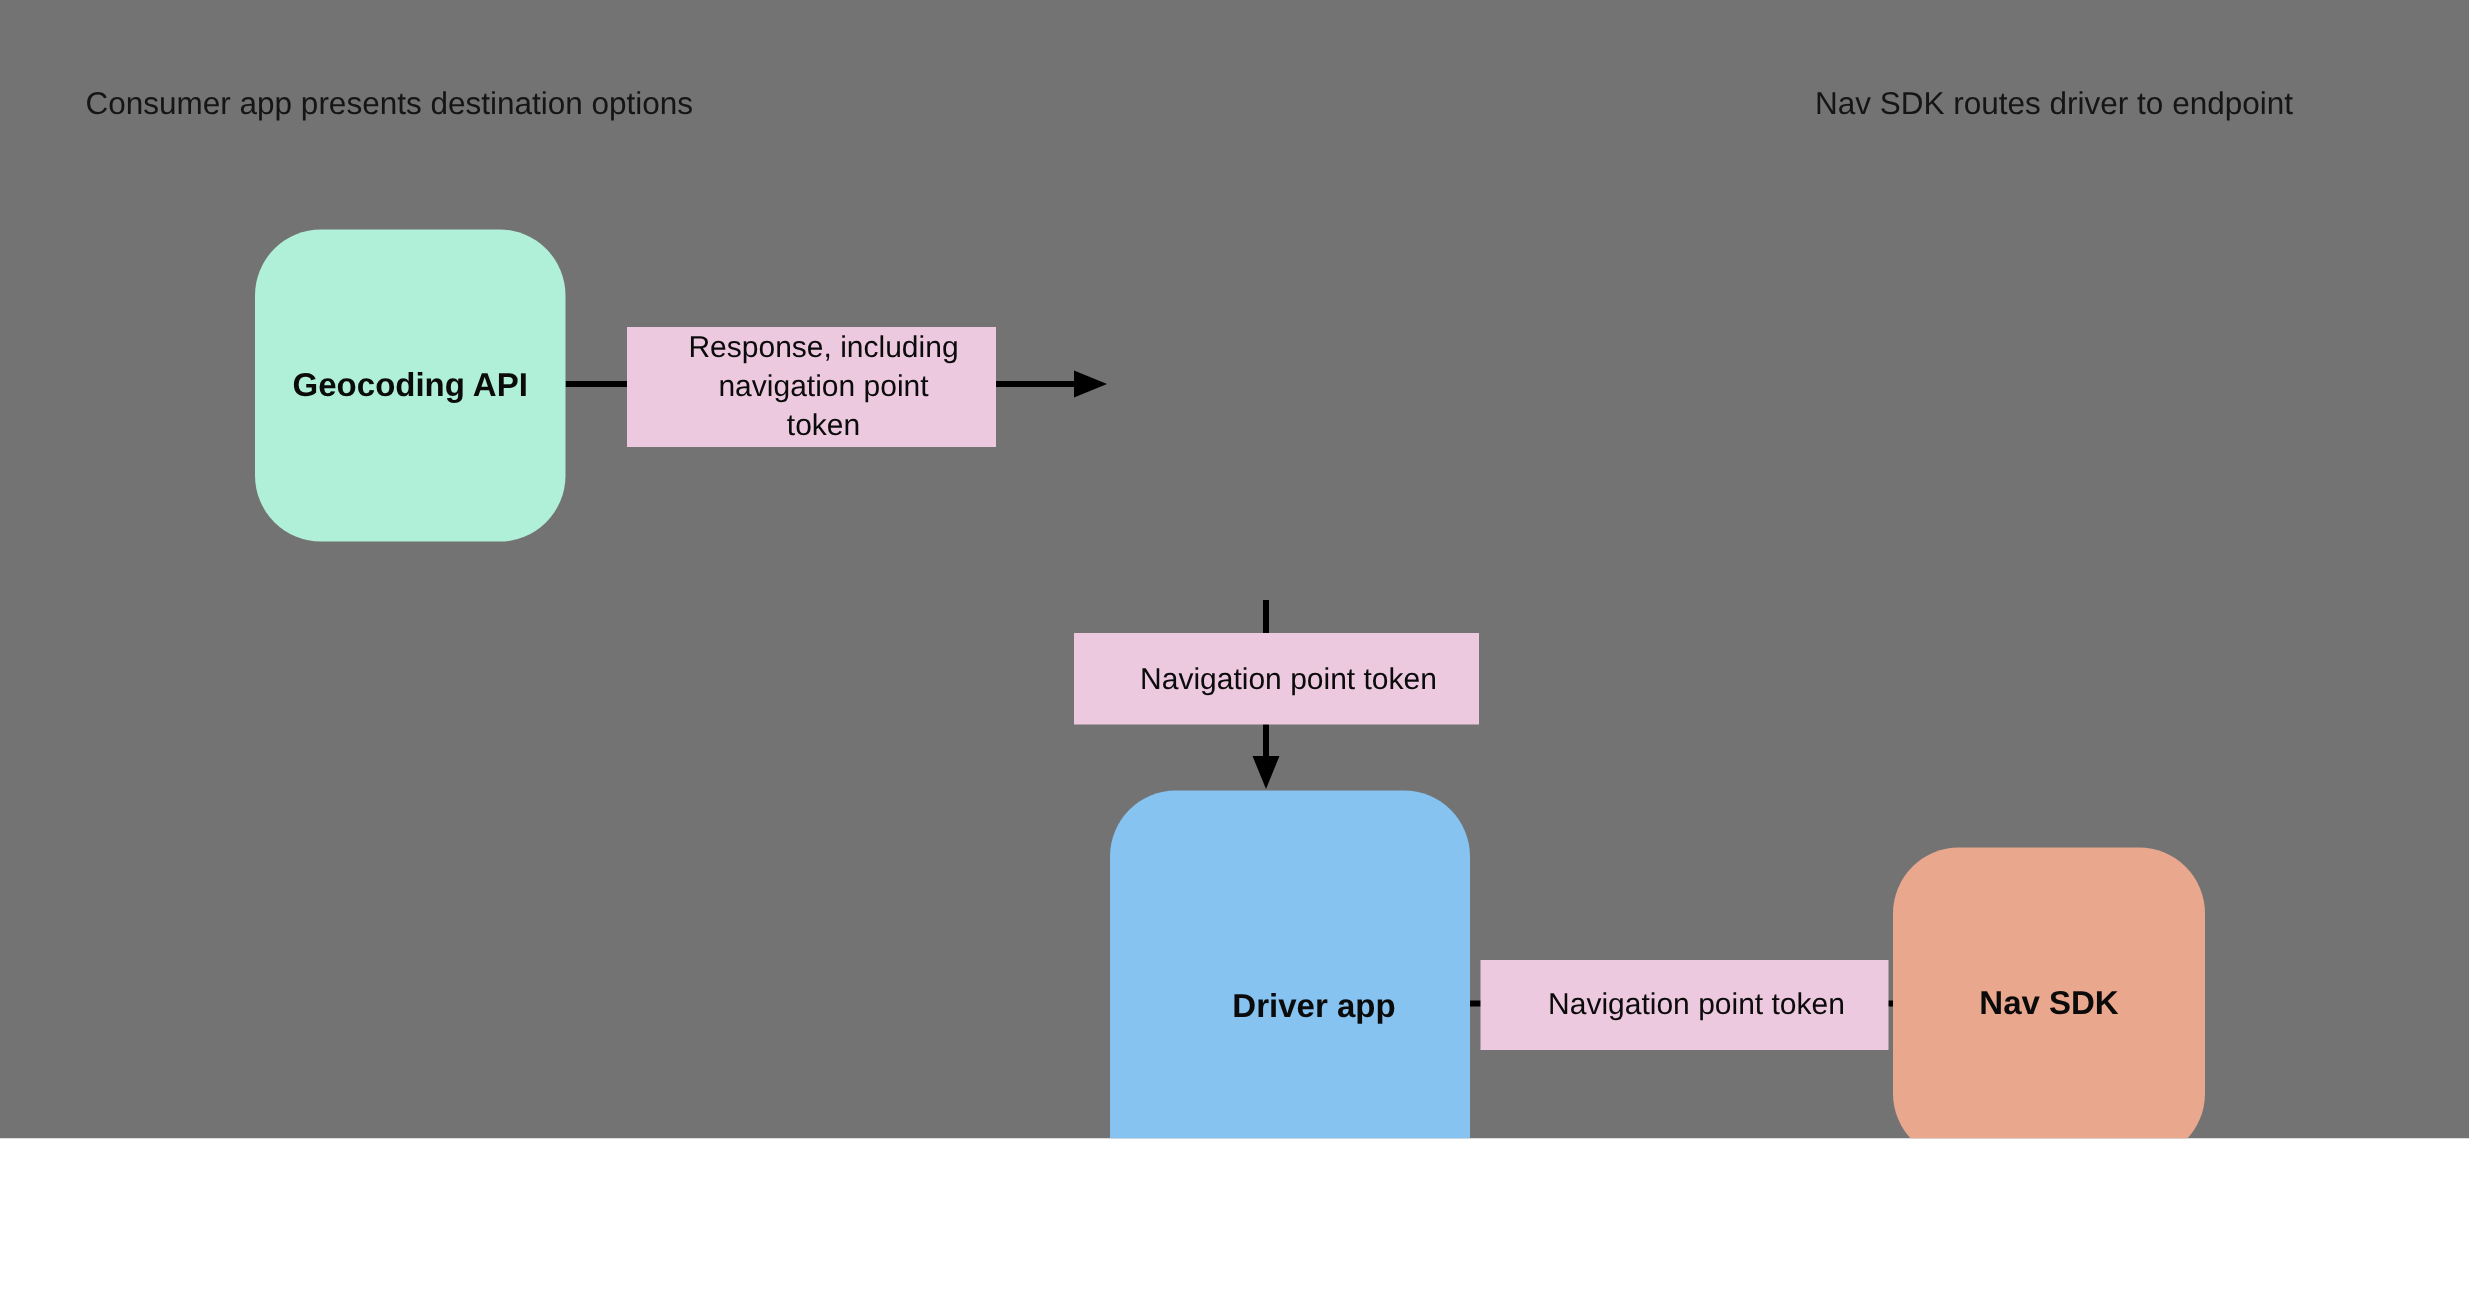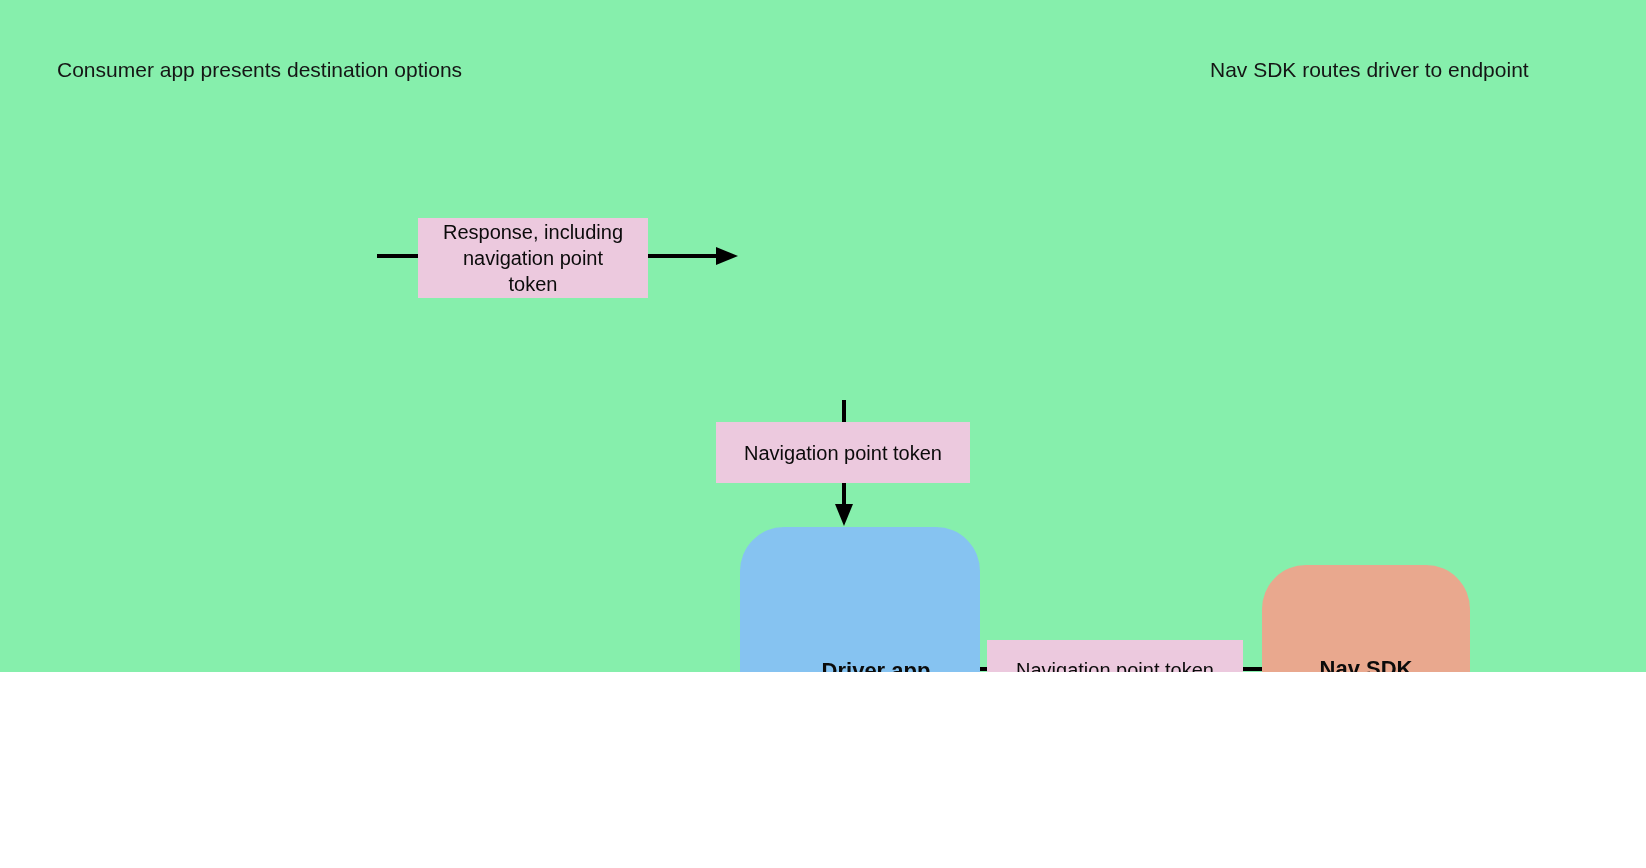--- a/index.html
+++ b/index.html
@@ -4,22 +4,22 @@
 <style>
   html, body {
     margin: 0;
     padding: 0;
     background: #ffffff;
     font-family: "Liberation Sans", sans-serif;
   }
   .canvas {
     position: relative;
     width: 1646px;
-    height: 672px;
-    background: #86efac;
+    height: 759px;
+    background: #737373;
     overflow: hidden;
   }
   .col-header {
     position: absolute;
     top: 56px;
     font-size: 21px;
     line-height: 28px;
     color: #151515;
     white-space: nowrap;
   }
@@ -44,20 +44,21 @@
     background: #ecc9de;
     display: flex;
     align-items: center;
     justify-content: center;
     font-size: 20px;
     line-height: 26px;
     color: #0b0b0b;
     text-align: center;
     white-space: pre-line;
     z-index: 3;
+    padding-left: 16px;
   }
   .edge-label-1 { left: 418px; top: 218px; width: 230px; height: 80px; }
   .edge-label-2 { left: 716px; top: 422px; width: 254px; height: 61px; }
   .edge-label-3 { left: 987px; top: 640px; width: 256px; height: 60px; }
   .arrow-line {
     position: absolute;
     background: #000000;
     z-index: 1;
   }
   .line-1 { left: 377px; top: 254px; width: 341px; height: 4px; }
@@ -93,20 +94,23 @@
 
   <div class="arrow-line line-1"></div>
   <div class="arrow-head head-right head-1"></div>
 
   <div class="arrow-line line-2"></div>
   <div class="arrow-head head-down head-2"></div>
 
   <div class="arrow-line line-3"></div>
   <div class="arrow-head head-right head-3"></div>
 
+  <div class="node node-geocoding">
+    <span>Geocoding API</span>
+  </div>
 
 
   <div class="node node-driver">
     <span>Driver app</span>
   </div>
 
   <div class="node node-navsdk">
     <span>Nav SDK</span>
   </div>
 

